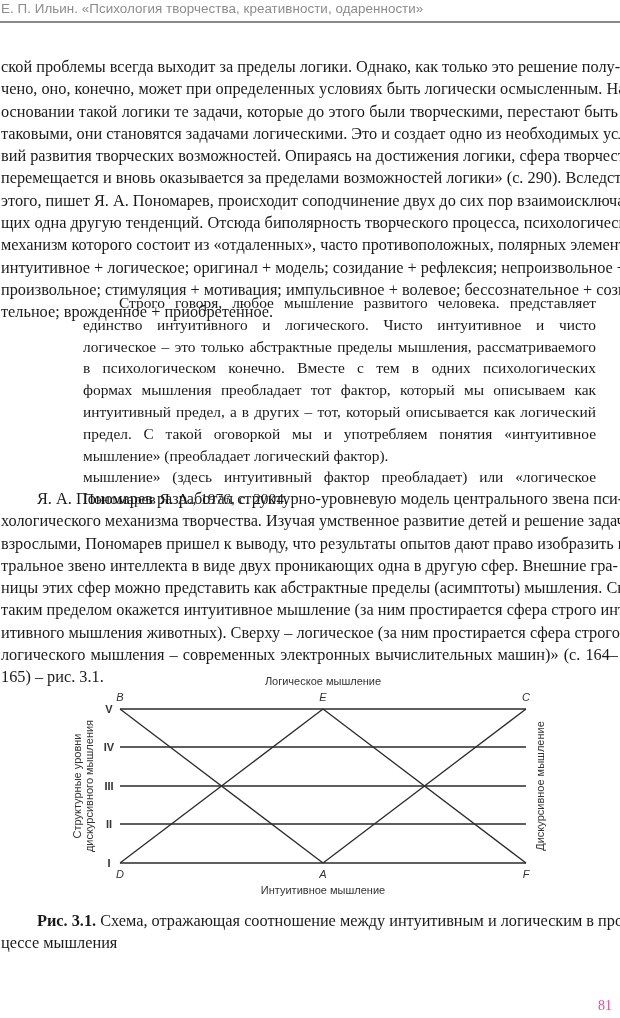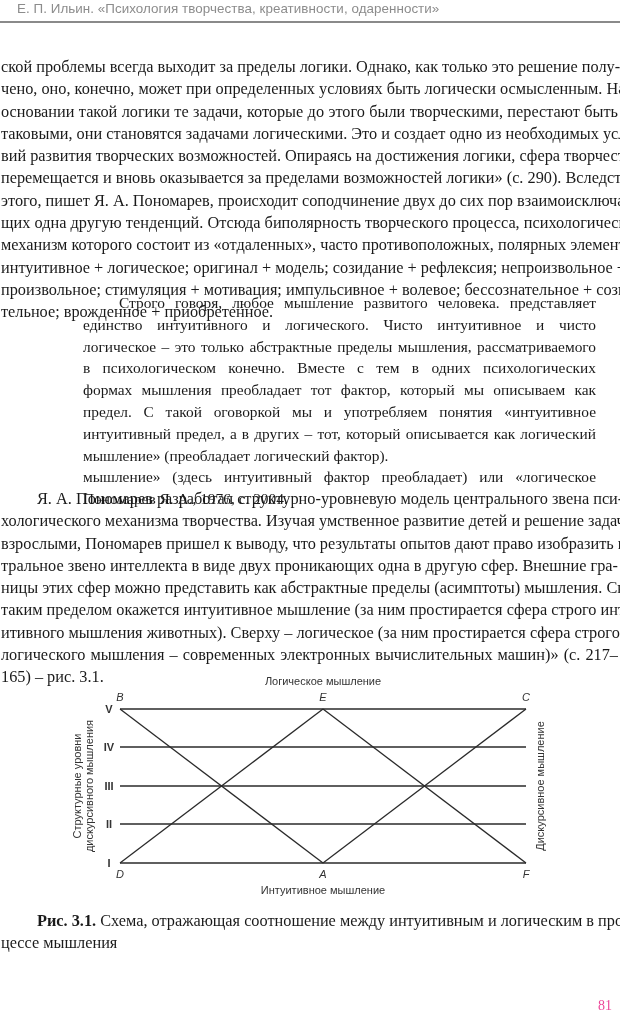--- a/index.html
+++ b/index.html
@@ -1,21 +1,21 @@
 <!DOCTYPE html>
 <html><head>
 <meta charset="utf-8">
 <style>
   html, body { margin: 0; padding: 0; background: #ffffff; }
   body { width: 620px; height: 1018px; position: relative; overflow: hidden;
          font-family: "Liberation Serif", "DejaVu Serif", serif; color: #1a1a1a; }
   .running-head { position: absolute; left: 0; top: 0; width: 620px; height: 21px;
          border-bottom: 2px solid #8a8a8a; }
   .running-head span { position: absolute; left: 1px; top: 1px; font-family: "Liberation Sans", "DejaVu Sans", sans-serif;
-         font-size: 13.4px; color: #8c8c8c; letter-spacing: 0.05px; white-space: nowrap; margin-left: 16px; }
+         font-size: 13.4px; color: #8c8c8c; letter-spacing: 0.05px; white-space: nowrap; }
   .para { position: absolute; margin: 0; font-size: 16.3px; line-height: 22.3px;
          text-align: justify; hyphens: manual; }
   .p1 { left: 1px; top: 56px; width: 617px; }
   .quote { left: 75px; top: 292px; width: 513px; font-size: 15.4px; line-height: 21.8px; margin-left: 8px; }
   .quote .first { text-indent: 36px; }
   .quote .cite { text-align: right; }
   .p2 { left: 1px; top: 488px; width: 617px; text-indent: 36px; }
   .line { display: block; text-align: justify; text-align-last: justify; white-space: nowrap; }
   .line.last { text-align-last: left; }
   .figure { position: absolute; left: 60px; top: 665px; width: 500px; height: 240px; }
@@ -47,36 +47,36 @@
   <span class="line">произвольное; стимуляция + мотивация; импульсивное + волевое; бессознательное + созна-</span>
   <span class="line last">тельное; врожденное + приобретенное.</span>
 </div>
 
 <div class="para quote">
   <span class="line first">Строго говоря, любое мышление развитого человека. представляет</span>
   <span class="line">единство интуитивного и логического. Чисто интуитивное и чисто</span>
   <span class="line">логическое – это только абстрактные пределы мышления, рассматриваемого</span>
   <span class="line">в психологическом конечно. Вместе с тем в одних психологических</span>
   <span class="line">формах мышления преобладает тот фактор, который мы описываем как</span>
+  <span class="line">интуитивный предел, а в других – тот, который описывается как логический</span>
   <span class="line">предел. С такой оговоркой мы и употребляем понятия «интуитивное</span>
-  <span class="line">интуитивный предел, а в других – тот, который описывается как логический</span>
   <span class="line last">мышление» (преобладает логический фактор).</span>
   <span class="line">мышление» (здесь интуитивный фактор преобладает) или «логическое</span>
   <span class="line last cite">Пономарев Я. А., 1976, с. 2004.</span>
 </div>
 
 <div class="para p2">
   <span class="line">Я. А. Пономарев разработал структурно-уровневую модель центрального звена пси-</span>
   <span class="line" style="text-indent:0">хологического механизма творчества. Изучая умственное развитие детей и решение задач</span>
   <span class="line" style="text-indent:0">взрослыми, Пономарев пришел к выводу, что результаты опытов дают право изобразить цен-</span>
   <span class="line" style="text-indent:0">тральное звено интеллекта в виде двух проникающих одна в другую сфер. Внешние гра-</span>
   <span class="line" style="text-indent:0">ницы этих сфер можно представить как абстрактные пределы (асимптоты) мышления. Снизу</span>
   <span class="line" style="text-indent:0">таким пределом окажется интуитивное мышление (за ним простирается сфера строго инту-</span>
   <span class="line" style="text-indent:0">итивного мышления животных). Сверху – логическое (за ним простирается сфера строго</span>
-  <span class="line" style="text-indent:0">логического мышления – современных электронных вычислительных машин)» (с. 217–</span>
+  <span class="line" style="text-indent:0">логического мышления – современных электронных вычислительных машин)» (с. 164–</span>
   <span class="line last" style="text-indent:0">165) – рис. 3.1.</span>
 </div>
 
 <div class="figure">
   <svg viewBox="0 0 500 240" xmlns="http://www.w3.org/2000/svg">
     <g font-family="Liberation Sans, DejaVu Sans, sans-serif" fill="#333">
       <text x="263" y="20" font-size="11" text-anchor="middle">Логическое мышление</text>
       <text x="263" y="229" font-size="11" text-anchor="middle">Интуитивное мышление</text>
       <text x="60" y="36" font-size="11" font-style="italic" text-anchor="middle">B</text>
       <text x="263" y="36" font-size="11" font-style="italic" text-anchor="middle">E</text>

